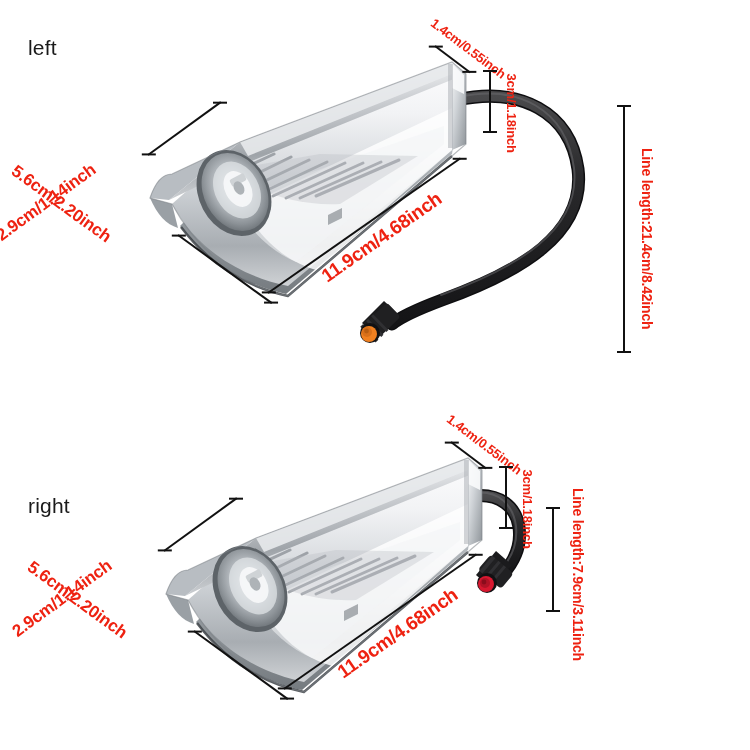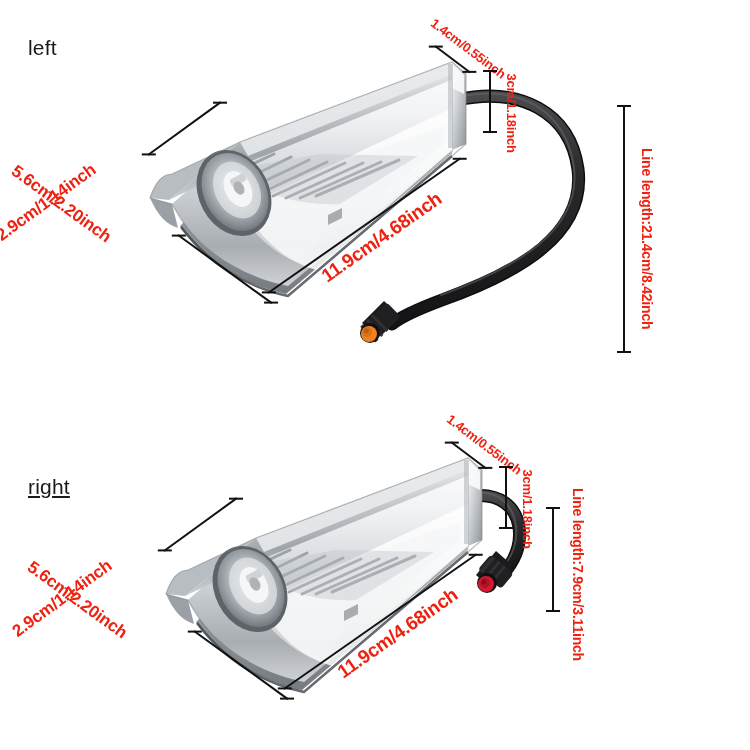--- a/index.html
+++ b/index.html
@@ -290,21 +290,21 @@
         <ellipse cx="254" cy="210" rx="13" ry="19" transform="rotate(-28 254 210)" fill="#f7f8f9" opacity=".9"></ellipse>
         <rect x="246" y="197" width="16" height="8" rx="2" transform="rotate(-28 254 201)" fill="#cfd3d6"></rect>
         <ellipse cx="255" cy="209" rx="5" ry="7" transform="rotate(-28 255 209)" fill="#aeb3b7"></ellipse>
       </g>
 
       <path d="M 344,236 L 358,229 L 358,239 L 344,246 Z" fill="#9ba0a5" opacity=".85"></path>
 
       <path d="M 166,219 C 172,201 180,195 188,195 L 256,163 L 468,83 L 482,95 L 482,165 L 304,317 C 256,307 212,270 188,225 Z" fill="none" stroke="#7b8186" stroke-width="1.2" opacity=".55"></path>
     </svg>
 
-    <div class="side-label" style="left:28px;top:100px;text-decoration:underline;">right</div>
+    <div class="side-label" style="left:28px;top:119px;">right</div>
 
     <div class="dim-line" style="left:164px;top:176px;width:90px;transform:rotate(-36deg);">
       <div class="shaft"></div>
         <div class="cap a" style="transform:rotate(-54deg);"></div>
       <div class="cap b" style="transform:rotate(-54deg);"></div>
     </div>
     <div class="dim-text" style="left:116px;top:187px;font-size:17px;transform:rotate(-36deg) translate(-100%,-50%);">2.9cm/1.14inch</div>
 
     <div class="dim-line" style="left:194px;top:256px;width:116px;transform:rotate(36deg);">
       <div class="shaft"></div>

